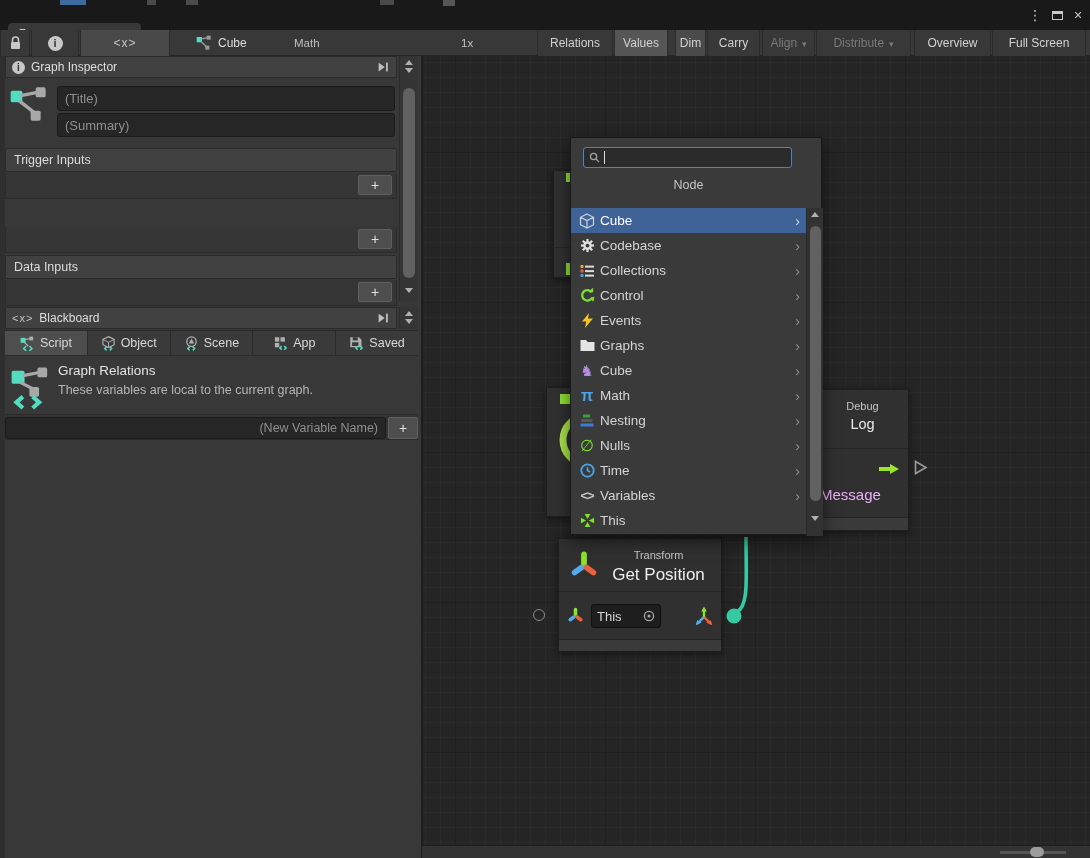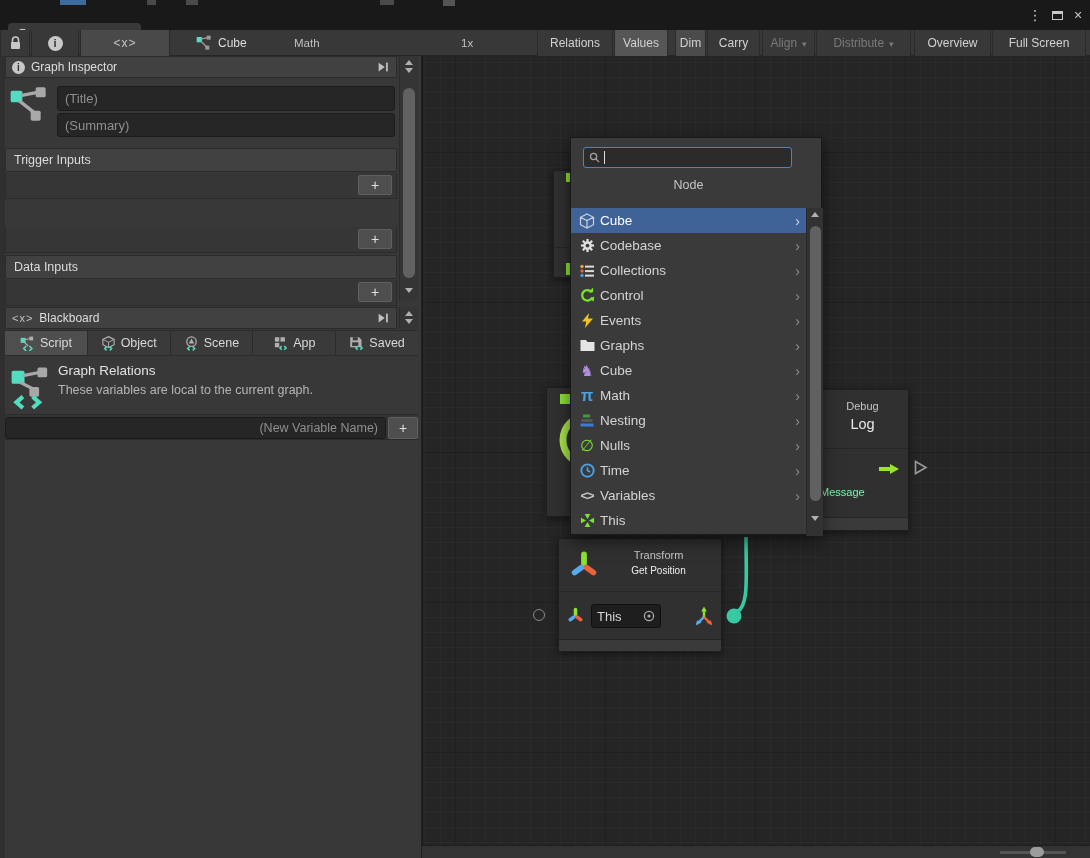--- a/index.html
+++ b/index.html
@@ -355,40 +355,40 @@
 
     <div class="node" style="left:393px;top:333px;width:93px;height:142px;">
       <div class="abs" style="left:0;top:10px;width:100%;text-align:center;font-size:11px;color:#c4c4c4;">Debug</div>
       <div class="abs" style="left:0;top:26px;width:100%;text-align:center;font-size:14.5px;color:#e8e8e8;">Log</div>
       <div class="abs" style="left:0;top:58px;width:100%;height:1px;background:#262626;"></div>
       <div class="abs" style="left:61px;top:73px;">
         <svg width="22" height="12" viewBox="0 0 22 12">
             <path d="M1 4 H12 V1 L21 6 L12 11 V8 H1 Z" fill="#9ae42d"></path>
           </svg>
       </div>
-      <div class="abs" style="left:3px;top:96px;font-size:11px;color:#86efac;">Message</div>
+      <div class="abs" style="left:3px;top:96px;font-size:15px;color:#f0abfc;">Message</div>
       <div class="nfoot"></div>
     </div>
 
     <svg class="abs" style="left:490px;top:403px;" width="16" height="17" viewBox="0 0 16 17">
       <path d="M2.5 2.5 L13 8.5 L2.5 14.5 Z" fill="none" stroke="#9a9a9a" stroke-width="1.6"></path>
     </svg>
 
     <div class="node" style="left:135px;top:482px;width:164px;height:114px;">
       <span class="abs" style="left:10px;top:11px;">
         <svg width="30" height="30" viewBox="0 0 24 24">
             <g stroke-linecap="round" stroke-width="4.6" fill="none">
               <line x1="12" y1="10.5" x2="12" y2="3.5" stroke="#8ce32e"></line>
               <line x1="10" y1="14" x2="4.5" y2="18" stroke="#55aaee"></line>
               <line x1="14" y1="14" x2="19.5" y2="18" stroke="#e8623c"></line>
             </g>
           </svg>
       </span>
       <div class="abs" style="left:42px;top:10px;width:115px;text-align:center;font-size:11px;color:#c6c6c6;">Transform</div>
-      <div class="abs" style="left:42px;top:26px;width:115px;text-align:center;font-size:10px;color:#eeeeee;">Get Position</div>
+      <div class="abs" style="left:42px;top:26px;width:115px;text-align:center;font-size:17px;color:#eeeeee;">Get Position</div>
       <div class="abs" style="left:0;top:52px;width:100%;height:1px;background:#262626;"></div>
       <span class="abs" style="left:8px;top:68px;">
         <svg width="17" height="17" viewBox="0 0 24 24">
             <g stroke-linecap="round" stroke-width="5" fill="none">
               <line x1="12" y1="10.5" x2="12" y2="3.5" stroke="#8ce32e"></line>
               <line x1="10" y1="14" x2="4.5" y2="18" stroke="#55aaee"></line>
               <line x1="14" y1="14" x2="19.5" y2="18" stroke="#e8623c"></line>
             </g>
           </svg>
       </span>

